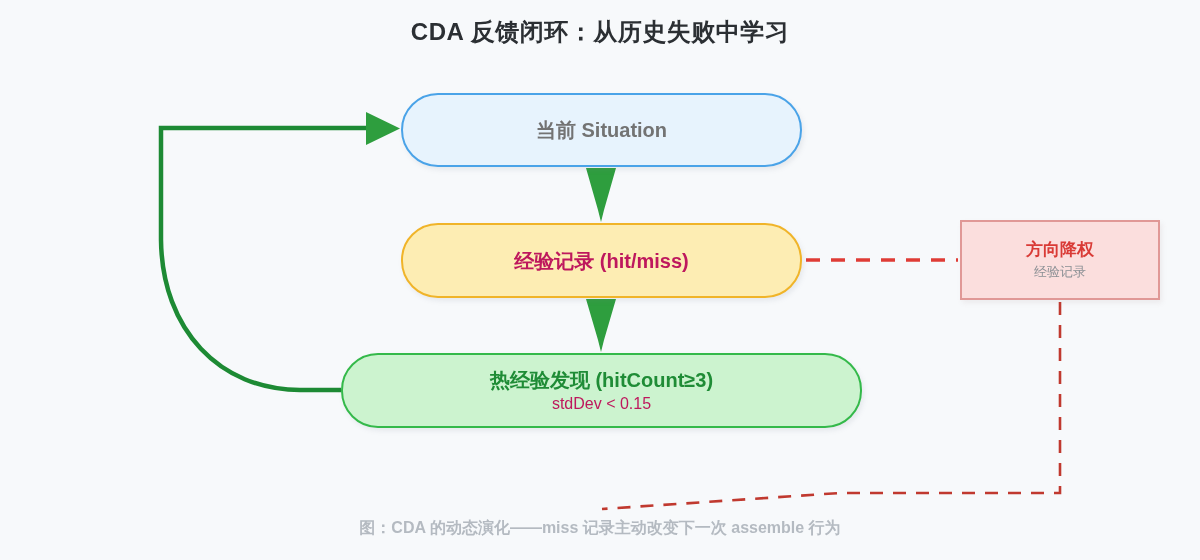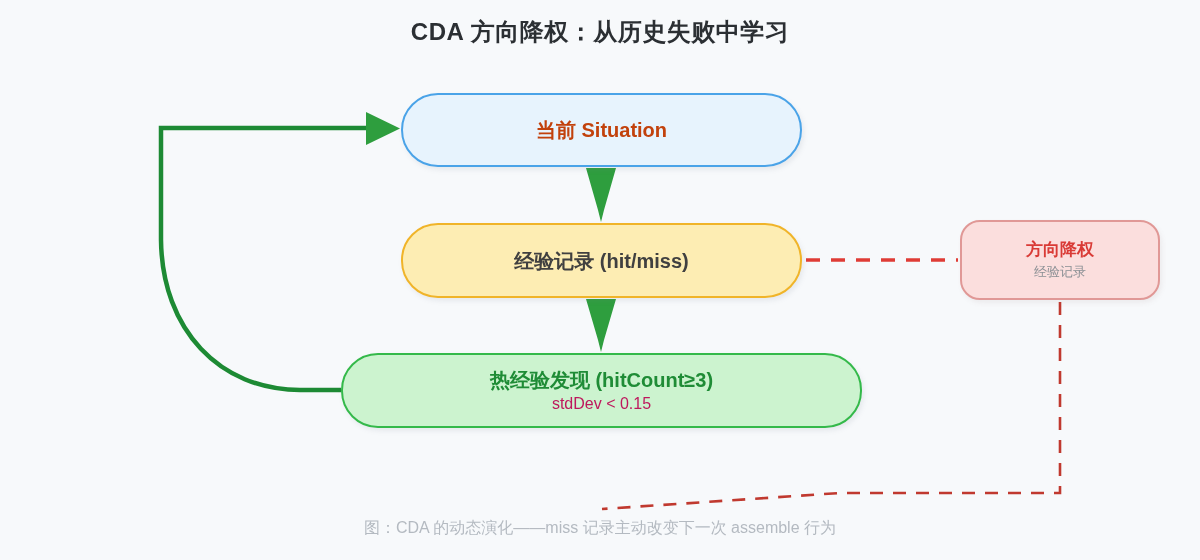--- a/index.html
+++ b/index.html
@@ -66,36 +66,36 @@
     left: 401px;
     top: 93px;
     width: 401px;
     height: 74px;
     background: #e7f3fd;
     border: 2.5px solid #4aa3e8;
     border-radius: 37px;
   }
   #node-situation .main-label {
     font-size: 20px;
-    color: #c2410c;
+    color: #737373;
   }
 
   
   #node-experience {
     left: 401px;
     top: 223px;
     width: 401px;
     height: 75px;
     background: #fdedb3;
     border: 2.5px solid #f0b429;
     border-radius: 37px;
   }
   #node-experience .main-label {
     font-size: 20px;
-    color: #404040;
+    color: #be185d;
   }
 
   
   #node-hot {
     left: 341px;
     top: 353px;
     width: 521px;
     height: 75px;
     background: #ccf3cf;
     border: 2.5px solid #34b94a;
@@ -112,21 +112,21 @@
   }
 
   
   #node-demote {
     left: 960px;
     top: 220px;
     width: 200px;
     height: 80px;
     background: #fbdedd;
     border: 2px solid #e09896;
-    border-radius: 20px;
+    border-radius: 0;
     box-shadow: 2px 3px 5px rgba(150,120,120,0.10);
   }
   #node-demote .main-label {
     font-size: 17px;
     color: #d93b36;
     margin-bottom: 3px;
   }
   #node-demote .sub-label {
     font-size: 13px;
     color: #8a8f94;
@@ -134,28 +134,29 @@
 
   
   .caption {
     position: absolute;
     left: 0;
     top: 518px;
     width: 1200px;
     text-align: center;
     font-size: 16px;
     color: #b4bac1;
+    font-weight: bold;
   }
 </style>
 </head>
 <body>
 
 <div id="stage">
 
-  <div class="title">CDA 方向降权：从历史失败中学习</div>
+  <div class="title">CDA 反馈闭环：从历史失败中学习</div>
 
   <svg id="edges" viewBox="0 0 1200 560" width="1200" height="560" xmlns="http://www.w3.org/2000/svg">
 
     <polygon points="586,168 616,168 604,210 601,222 598,210" fill="#2e9e3e"></polygon>
 
     <polygon points="586,299 616,299 604,340 601,352 598,340" fill="#2e9e3e"></polygon>
 
     <path d="M 341,390 L 300,390 C 220,390 162,330 161,240 L 161,128 L 368,128" fill="none" stroke="#1d8a34" stroke-width="4.5" stroke-linecap="butt"></path>
     <polygon points="366,112 400,128.5 366,145" fill="#2e9e3e"></polygon>
 

